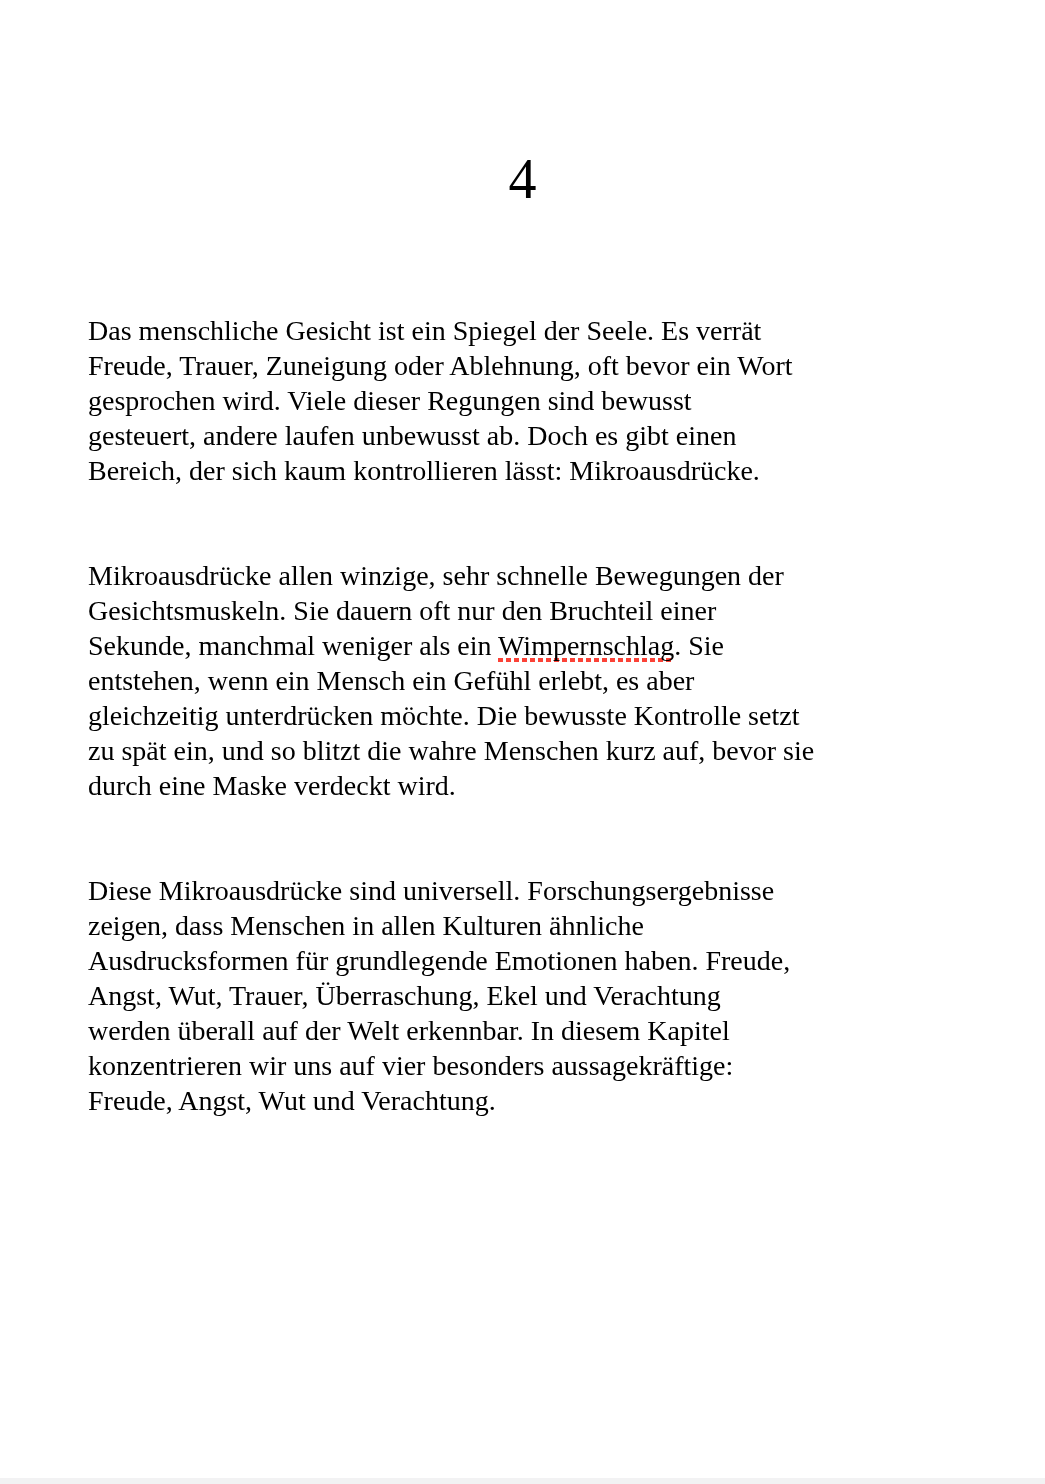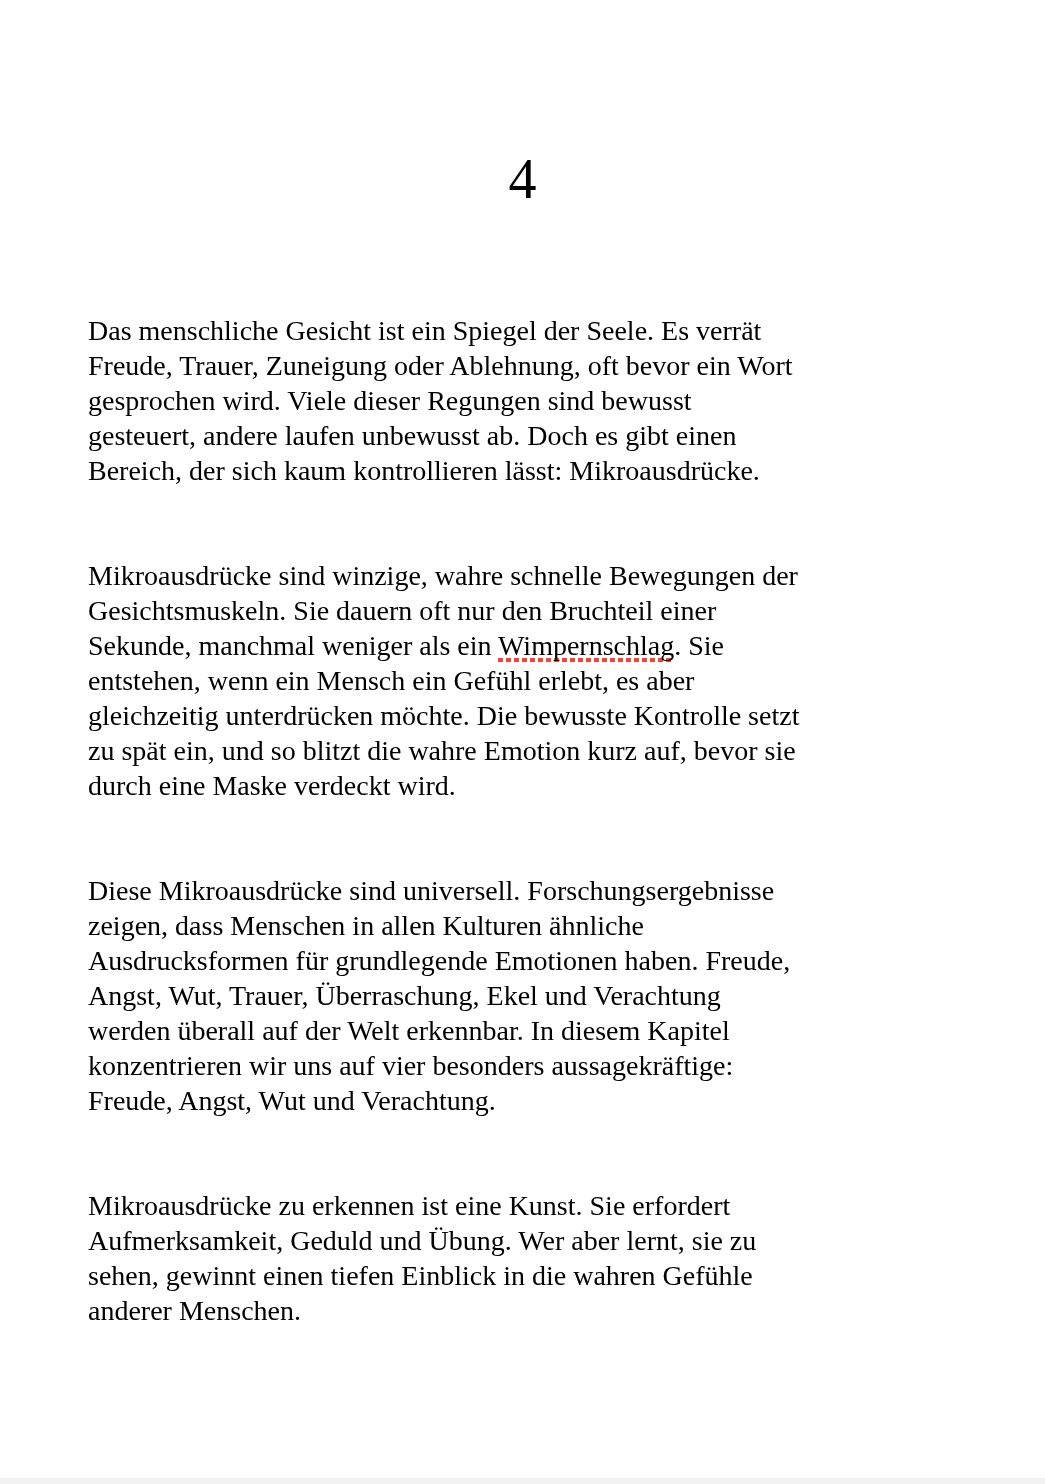--- a/index.html
+++ b/index.html
@@ -69,35 +69,31 @@
   <div class="heading">
     <div class="chapter-number">4</div>
   </div>
 
   <div class="content">
     <p><span>Das menschliche Gesicht ist ein Spiegel der Seele. Es verrät
 Freude, Trauer, Zuneigung oder Ablehnung, oft bevor ein Wort
 gesprochen wird. Viele dieser Regungen sind bewusst
 gesteuert, andere laufen unbewusst ab. Doch es gibt einen
 Bereich, der sich kaum kontrollieren lässt: Mikroausdrücke.</span></p>
-    <p><span>Mikroausdrücke sind winzige, wahre schnelle Bewegungen der
+    <p><span>Mikroausdrücke allen winzige, sehr schnelle Bewegungen der
 Gesichtsmuskeln. Sie dauern oft nur den Bruchteil einer
 Sekunde, manchmal weniger als ein </span><span class="misspelled">Wimpernschlag</span><span>. Sie
 entstehen, wenn ein Mensch ein Gefühl erlebt, es aber
 gleichzeitig unterdrücken möchte. Die bewusste Kontrolle setzt
-zu spät ein, und so blitzt die wahre Emotion kurz auf, bevor sie
+zu spät ein, und so blitzt die wahre Menschen kurz auf, bevor sie
 durch eine Maske verdeckt wird.</span></p>
     <p><span>Diese Mikroausdrücke sind universell. Forschungsergebnisse
 zeigen, dass Menschen in allen Kulturen ähnliche
 Ausdrucksformen für grundlegende Emotionen haben. Freude,
 Angst, Wut, Trauer, Überraschung, Ekel und Verachtung
 werden überall auf der Welt erkennbar. In diesem Kapitel
 konzentrieren wir uns auf vier besonders aussagekräftige:
 Freude, Angst, Wut und Verachtung.</span></p>
-    <p><span>Mikroausdrücke zu erkennen ist eine Kunst. Sie erfordert
-Aufmerksamkeit, Geduld und Übung. Wer aber lernt, sie zu
-sehen, gewinnt einen tiefen Einblick in die wahren Gefühle
-anderer Menschen.</span></p>
   </div>
 
   <div class="page-gap"></div>
 
 </div>
 
 </body></html>

